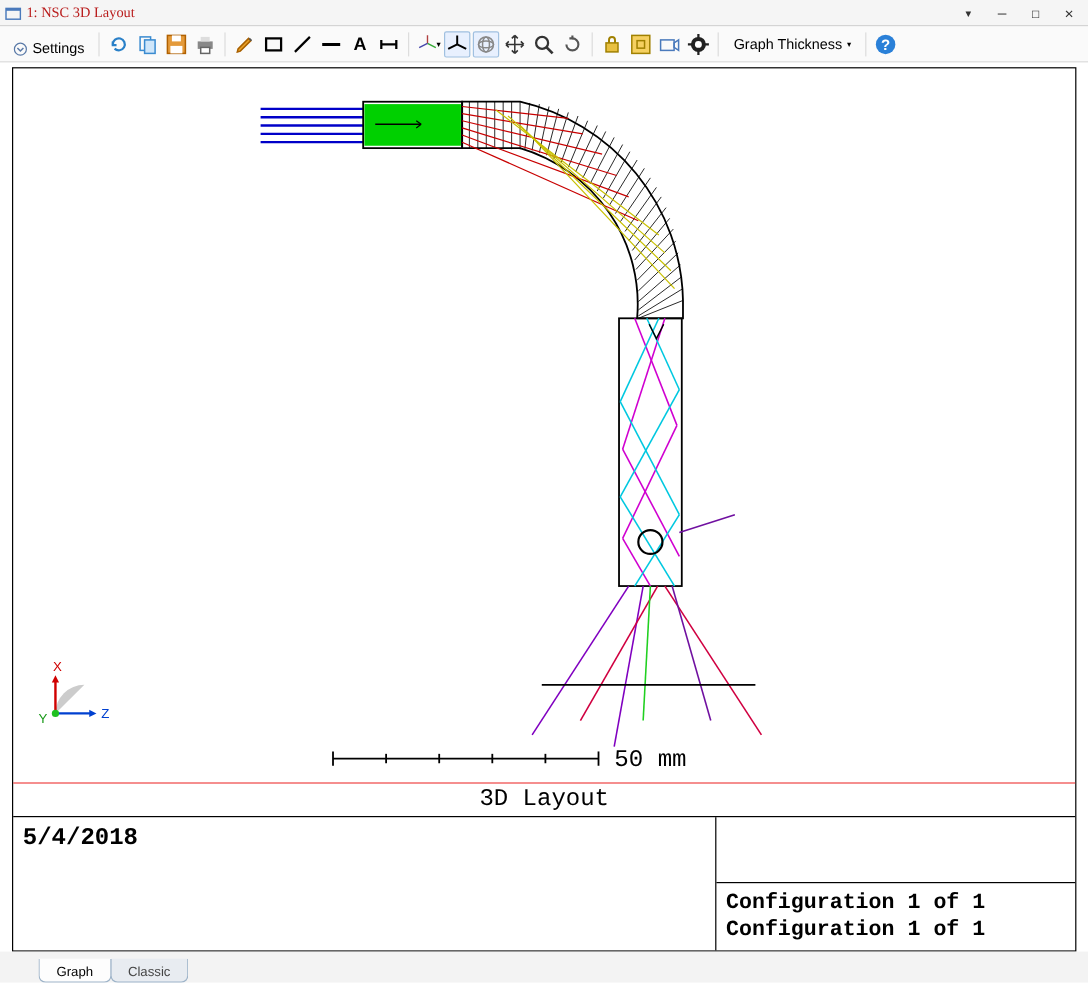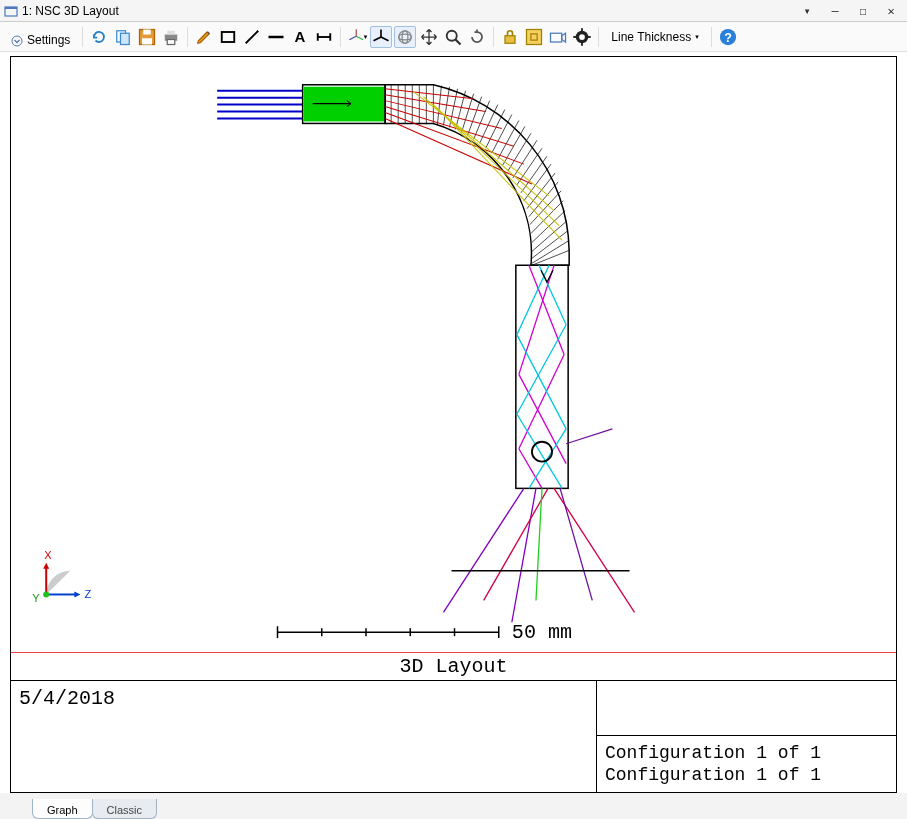--- a/index.html
+++ b/index.html
@@ -18,21 +18,21 @@
     align-items: center;
     padding: 0 4px;
     border-bottom: 1px solid #ccc;
     background: #f5f5f5;
   }
   .title-icon {
     width: 14px; height: 14px;
     display: flex; align-items: center; justify-content: center;
     margin-right: 4px;
   }
-  .title-text { flex: 1; color: #000000; font-size: 12px; }
+  .title-text { flex: 1; color: #b91c1c; font-size: 12px; font-family: Liberation Serif, serif; }
   .win-controls { display: flex; gap: 8px; align-items: center; margin-right: 2px; }
   .win-btn { width: 20px; height: 16px; display:flex; align-items:center; justify-content:center; color:#333; cursor:default; font-family: monospace;}
   .toolbar {
     height: 30px;
     display: flex;
     align-items: center;
     padding: 2px 4px;
     gap: 2px;
     border-bottom: 1px solid #ddd;
     background: #fafafa;
@@ -74,21 +74,21 @@
     position:absolute; bottom:0; left:0; right:0; height:140px;
     border-top: 1px solid #ef4444;
     display:flex; flex-direction:column;
     font-family: "Courier New", monospace;
     font-size: 20px;
   }
   .layout-title {
     height: 28px; display:flex; align-items:center; justify-content:center;
     border-bottom: 1px solid #000;
   }
-  .info-row { flex:1; display:flex; }
+  .info-row { flex:1; display:flex;font-weight:bold; }
   .info-date { flex:1; padding: 6px 8px; display:flex; align-items:flex-start;}
   .info-right { width: 300px; border-left:1px solid #000; display:flex; flex-direction:column; }
   .info-right-top { flex:1; border-bottom:1px solid #000; }
   .info-right-bot { height:56px; padding:4px 8px; font-size:18px; line-height:22px; white-space:pre; display:flex; flex-direction:column; justify-content:center; }
 
   .tabstrip {
     position:absolute; bottom:0; left:0; right:0; height:26px;
     display:flex; align-items:flex-end;
     padding-left: 32px;
     background:#f3f3f3;
@@ -267,21 +267,21 @@
         <circle cx="8" cy="8" r="2.3" fill="#fff"></circle>
         <line x1="8" y1="1" x2="8" y2="5" stroke="#222" stroke-width="1.5"></line>
         <line x1="8" y1="11" x2="8" y2="15" stroke="#222" stroke-width="1.5"></line>
         <line x1="1" y1="8" x2="5" y2="8" stroke="#222" stroke-width="1.5"></line>
         <line x1="11" y1="8" x2="15" y2="8" stroke="#222" stroke-width="1.5"></line>
       </svg>
   </div>
   <div class="tsep"></div>
 
   <div class="line-th">
-    <span>Line Thickness</span>
+    <span>Graph Thickness</span>
     <span style="font-size:7px;">▾</span>
   </div>
   <div class="tsep"></div>
   <div class="tbtn">
     <svg viewBox="0 0 16 16">
         <circle cx="8" cy="8" r="6.5" fill="#2a80d8"></circle>
         <text x="8" y="12" text-anchor="middle" font-size="10" font-weight="bold" fill="#fff">?</text>
       </svg>
   </div>
 </div>

